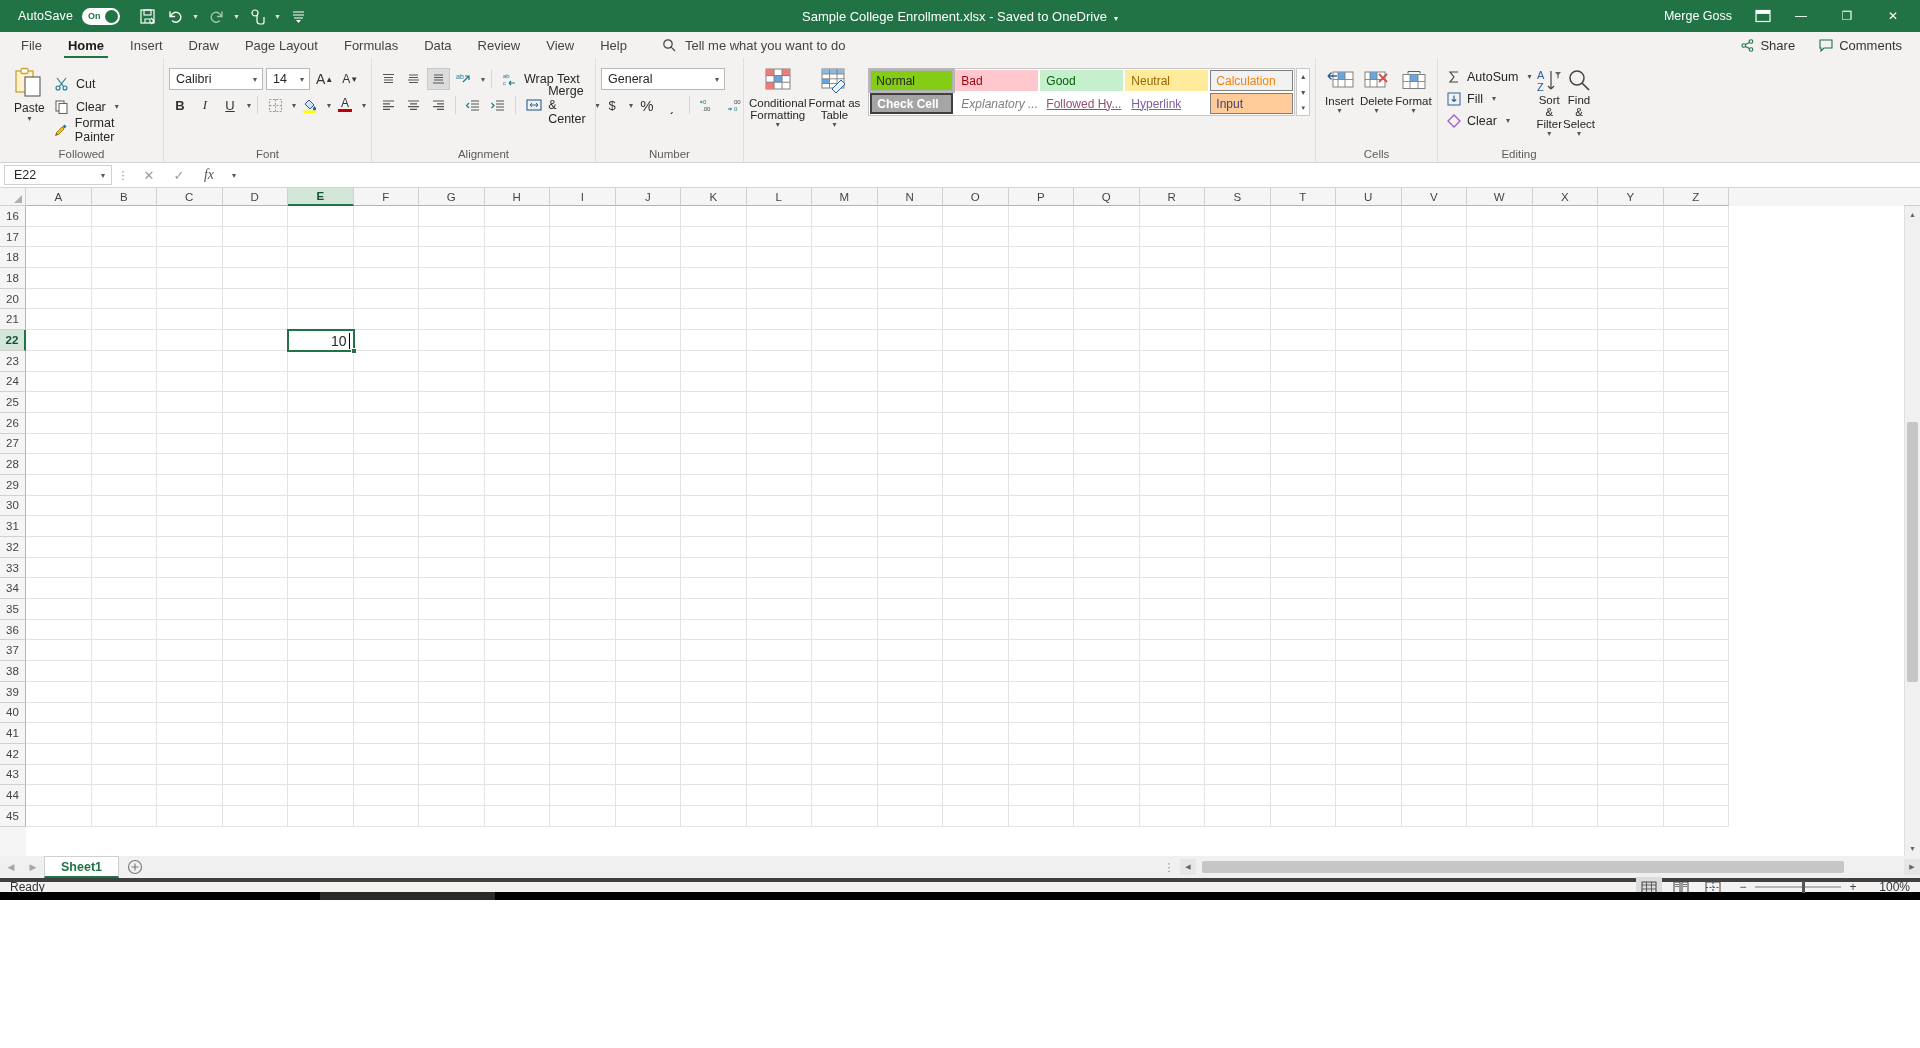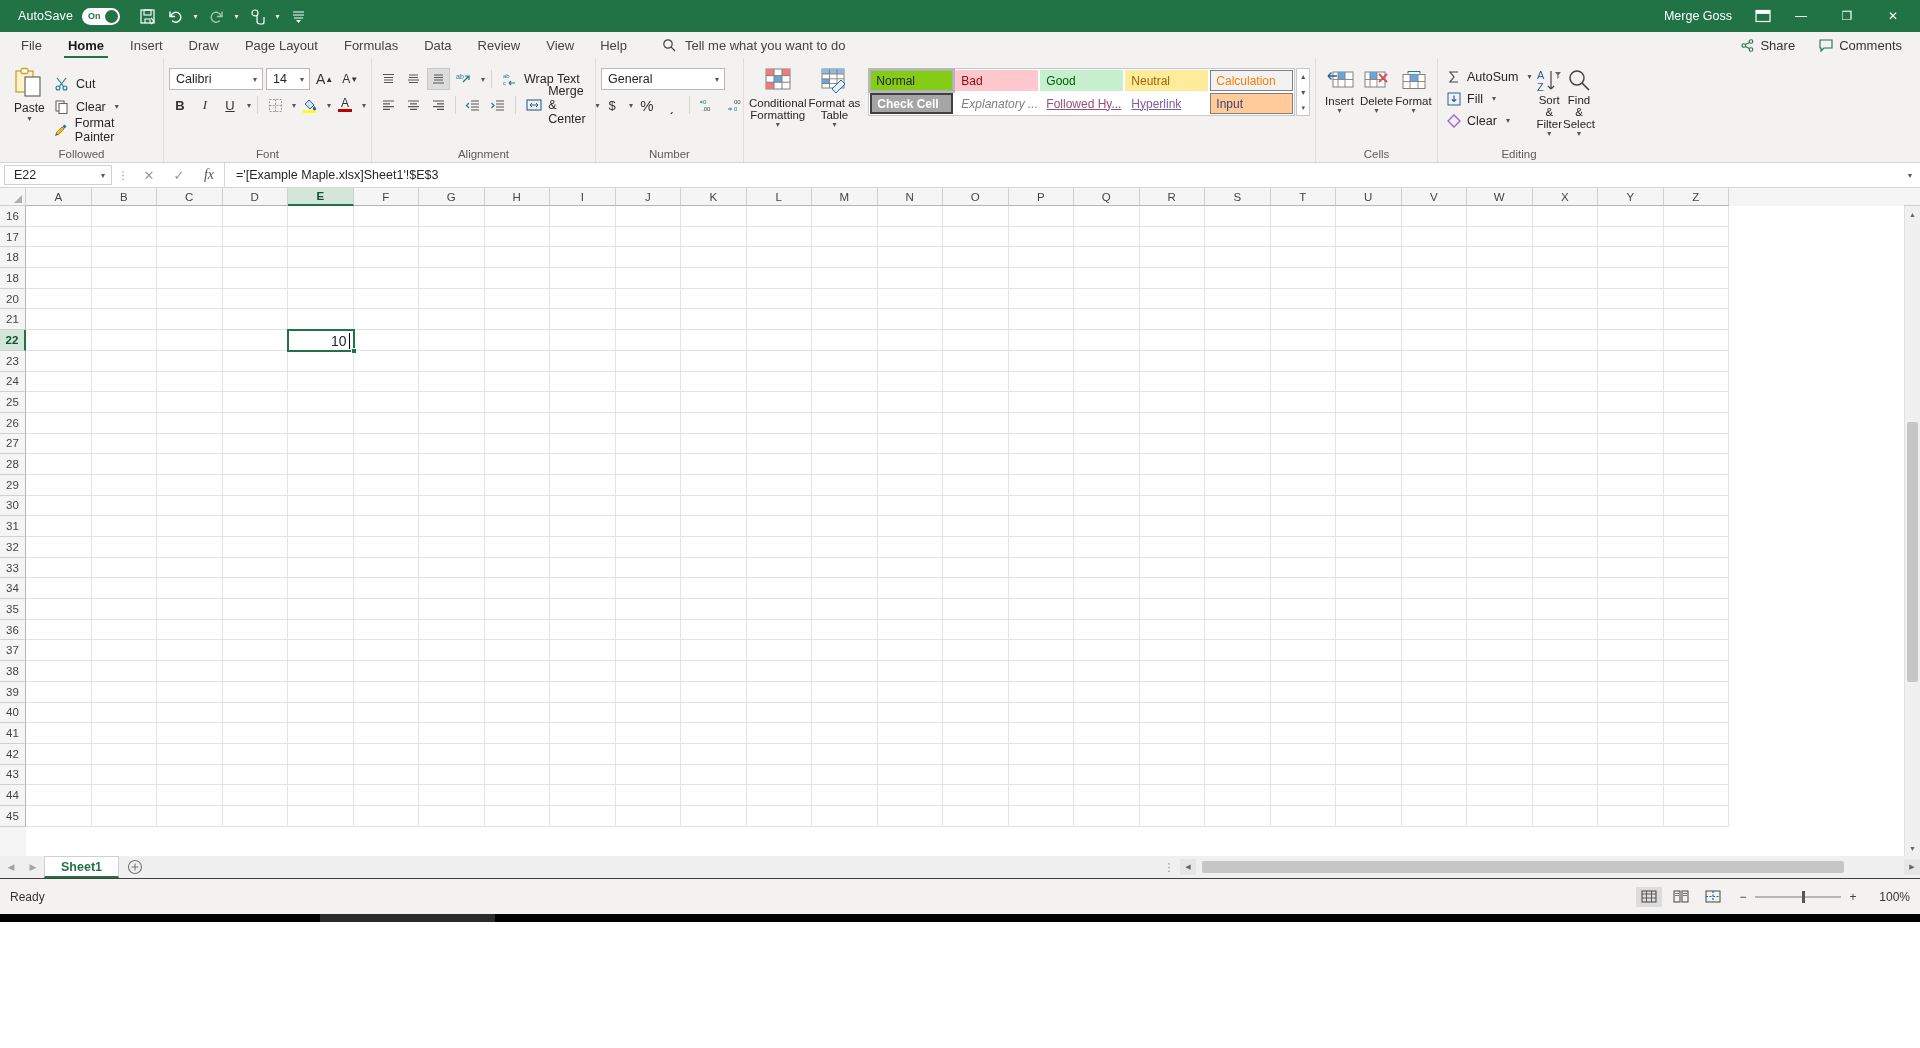--- a/index.html
+++ b/index.html
@@ -257,22 +257,22 @@
   }
   .addsheet { width: 32px; display:flex;align-items:center;justify-content:center; color:#666; font-size: 14px;}
   .hs-dots { width: 22px; display:flex;align-items:center;justify-content:center; color:#888; font-size:11px; }
   .hscroll { flex: 1; display: flex; align-items: center; background: #f0f0f0; }
   .hs-arrow { width: 16px; height: 16px; display:flex;align-items:center;justify-content:center; font-size:7px; color:#666; background:#e6e6e6; }
   .hs-track { flex:1; height: 16px; position: relative; }
   .hs-thumb { position: absolute; top:2px; bottom:2px; background:#c6c6c6; border-radius:2px; }
 
   
   .statusbar {
-    height: 36px; background: #f3f2f1; display: flex; align-items: center;
-    border-top: 1px solid #404040; font-size: 12px; color: #333; padding: 0 10px;
+    height: 14px; background: #f3f2f1; display: flex; align-items: center;
+    border-top: 4px solid #404040; font-size: 12px; color: #333; padding: 0 10px;
   }
   .sb-right { margin-left: auto; display: flex; align-items: center; gap: 6px; }
   .viewbtn { width: 26px; height: 20px; display:flex;align-items:center;justify-content:center; }
   .viewbtn.on { background: #dcdcdc; }
   .zoomslider { display: flex; align-items: center; gap: 7px; margin: 0 6px; }
   .zs-track { width: 86px; height: 2px; background: #b5b5b5; position: relative; }
   .zs-knob { position: absolute; left: 47px; top: -5px; width: 3px; height: 12px; background: #555; }
   .zs-sign { font-size: 12px; color:#444; width:10px; text-align:center;}
   .zoomval { width: 40px; text-align: right; font-size: 12px; }
   .taskbar-stub { height: 8px; background: #000; display:flex; }
@@ -321,20 +321,23 @@
     </div>
     <div class="qat-caret">▾</div>
     <div class="qat-btn">
       <svg width="15" height="15" viewBox="0 0 15 15">
           <path d="M2 3h11M2 6h11M3 9h9" stroke="#fff" stroke-width="1.2"></path>
           <path d="M5 11l2.5 3L10 11" fill="#fff"></path>
         </svg>
     </div>
   </div>
 
+  <div class="tb-title">
+    <span>Sample College Enrollment.xlsx  -  Saved to OneDrive</span><span class="caret">▾</span>
+  </div>
 
   <div class="tb-right">
     <span class="tb-user">Merge Goss</span>
     <div class="tb-icon">
       <svg width="16" height="14" viewBox="0 0 16 14">
           <rect x="1" y="1.5" width="14" height="11" fill="none" stroke="#fff" stroke-width="1.2"></rect>
           <rect x="1" y="1.5" width="14" height="3.4" fill="#fff"></rect>
         </svg>
     </div>
     <div class="win-btn">—</div>
@@ -794,23 +797,20 @@
 <div class="fbar">
   <div class="namebox">
     <span class="nv">E22</span>
     <span class="nc">▾</span>
   </div>
   <div class="fbar-dots">⋮</div>
   <div class="fbar-btns">
     <div class="fbtn">✕</div>
     <div class="fbtn">✓</div>
     <div class="fbtn fx">fx</div>
-  </div>
-  <div class="fbar-input">
-    <span>='[Example Maple.xlsx]Sheet1'!$E$3</span>
   </div>
   <div class="fbar-caret">▾</div>
 </div>
 
 <div class="gridwrap">
   <div class="colhdr-row">
     <div class="corner"></div>
     <div id="colheaders" style="display:flex;flex:1">
         <div class="colhdr" style="width: 65.5px; min-width: 65.5px;">A</div>
         <div class="colhdr" style="width: 65.5px; min-width: 65.5px;">B</div>

